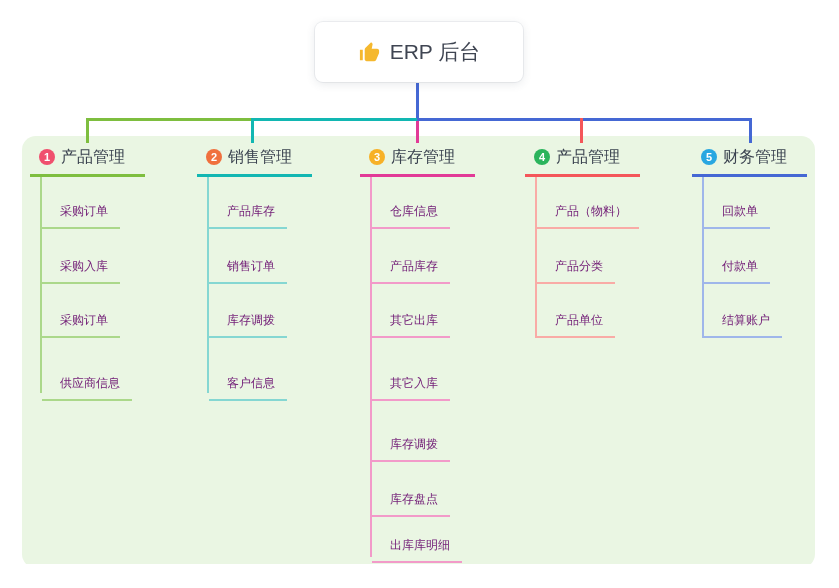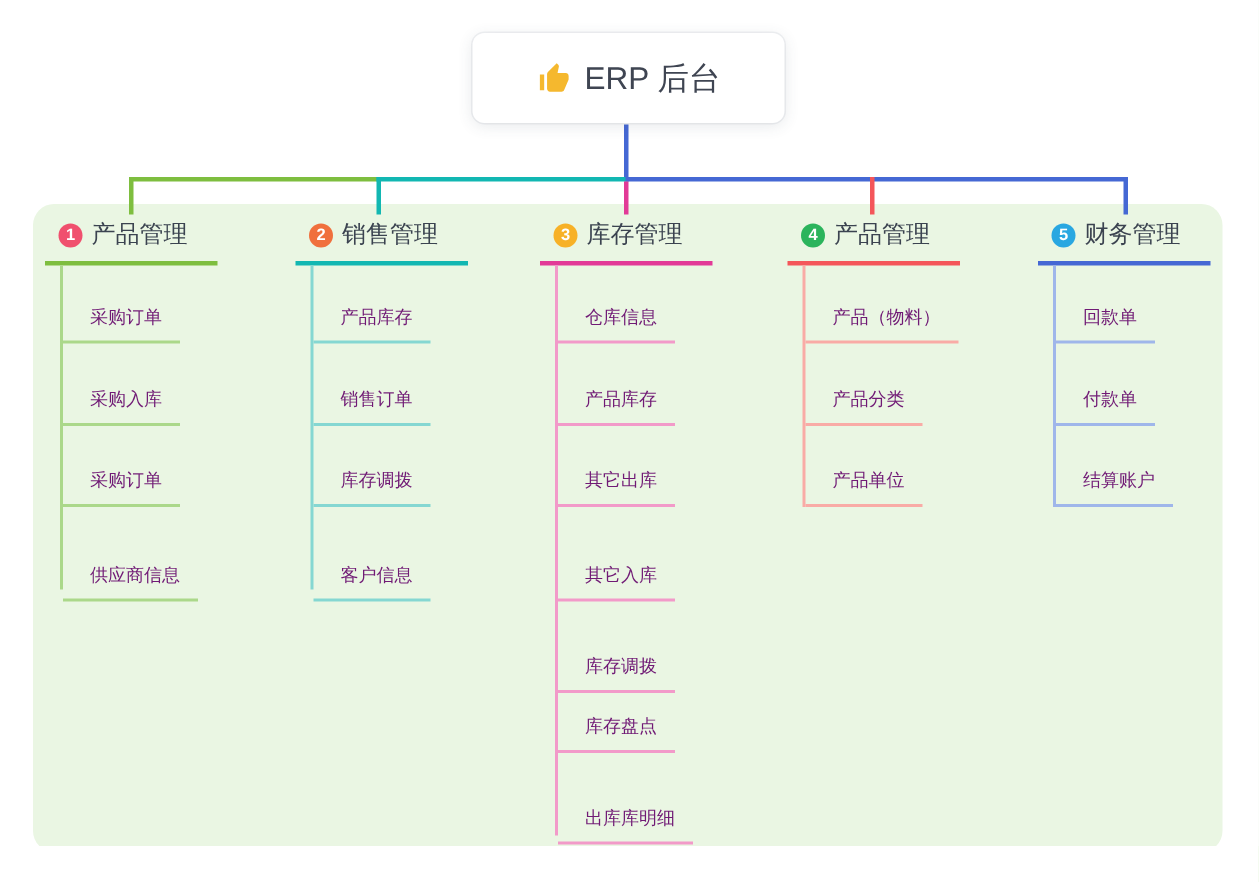--- a/index.html
+++ b/index.html
@@ -38,21 +38,21 @@
   .badge{flex:0 0 auto;width:16px;height:16px;border-radius:50%;color:#fff;
          font-size:11px;font-weight:700;line-height:16px;text-align:center;}
   .items{position:absolute;left:10px;top:30px;border-left:2px solid;}
   .item{position:absolute;left:0;white-space:nowrap;font-size:12px;line-height:20px;
         color:#701a75;padding:0 12px 6px 18px;border-bottom:2px solid;cursor:pointer;}
   .item:nth-child(1){top:24px}
   .item:nth-child(2){top:79px}
   .item:nth-child(3){top:133px}
   .item:nth-child(4){top:196px}
   .item:nth-child(5){top:257px}
-  .item:nth-child(6){top:297px}
+  .item:nth-child(6){top:312px}
   .item:nth-child(7){top:358px}
 
   .br-0{left:30px}  .br-0 .title{border-color:#7ebe3f} .br-0 .badge{background:#f0506e}
   .br-0 .items{height:216px;border-color:#abd88a} .br-0 .item{border-color:#abd88a}
   .br-1{left:197px} .br-1 .title{border-color:#12b7b2} .br-1 .badge{background:#f0703d}
   .br-1 .items{height:216px;border-color:#85d7d2} .br-1 .item{border-color:#85d7d2}
   .br-2{left:360px} .br-2 .title{border-color:#e23a97} .br-2 .badge{background:#f7b127}
   .br-2 .items{height:380px;border-color:#f29ac9} .br-2 .item{border-color:#f29ac9}
   .br-3{left:525px} .br-3 .title{border-color:#f4565a} .br-3 .badge{background:#2bb45c}
   .br-3 .items{height:161px;border-color:#f9aba6} .br-3 .item{border-color:#f9aba6}

